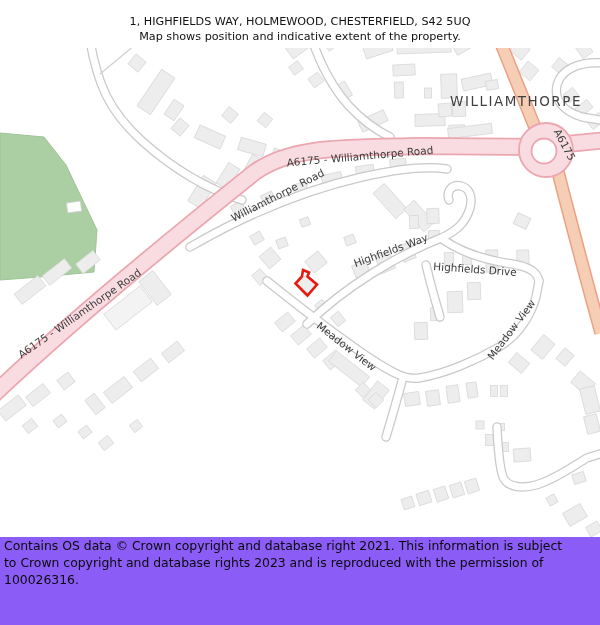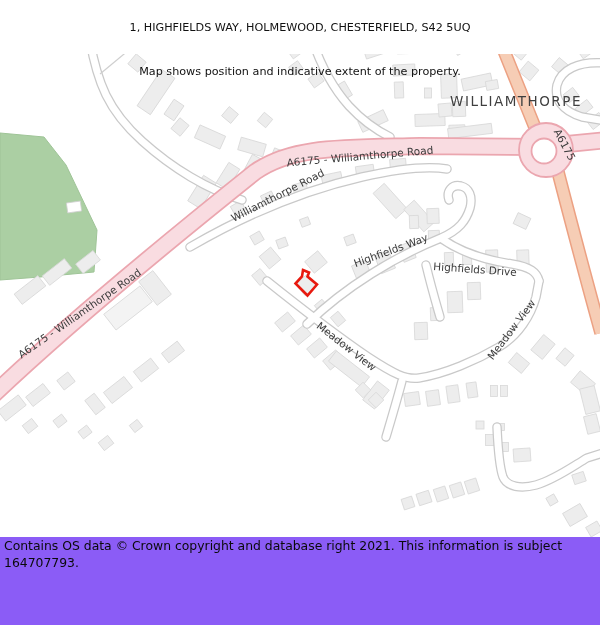--- a/index.html
+++ b/index.html
@@ -1,20 +1,20 @@
 <!DOCTYPE html>
 <html><head>
 <meta charset="utf-8">
 <style>
   html,body{margin:0;padding:0;}
   body{width:600px;height:625px;position:relative;background:#fff;
        font-family:"DejaVu Sans","Liberation Sans",sans-serif;color:#000;overflow:hidden;}
-  .header{position:absolute;top:14px;left:0;width:600px;height:40px;text-align:center;background:#fff;z-index:3;}
+  .header{position:absolute;top:8px;left:0;width:600px;height:40px;text-align:center;background:#fff;z-index:3;}
   .header .title{font-size:11.2px;line-height:15px;padding-top:6px;color:#111;}
-  .header .subtitle{font-size:11.2px;line-height:15px;color:#111;margin-top:29px;}
+  .header .subtitle{font-size:11.2px;line-height:15px;color:#111;}
   .map{position:absolute;top:40px;left:0;width:600px;height:497px;background:#ffffff;}
   .footer{position:absolute;top:537px;left:0;width:600px;height:88px;background:#8b5cf6;z-index:3;}
   .footer .line{font-size:12.4px;line-height:17.2px;padding-left:4px;white-space:nowrap;color:#0a0a0a;}
   svg text{font-family:"DejaVu Sans","Liberation Sans",sans-serif;}
   .roadlbl{font-size:10.5px;fill:#3c3c3c;}
   .placelbl{font-size:13.5px;fill:#3f3f3f;letter-spacing:1.5px;}
 </style>
 </head>
 <body>
 
@@ -209,14 +209,15 @@
     <text class="roadlbl" x="346" y="350" text-anchor="middle" transform="rotate(38 346 347)">Meadow View</text>
     <text class="roadlbl" x="512" y="333" text-anchor="middle" transform="rotate(-53 512 330)">Meadow View</text>
     <text class="roadlbl" x="564" y="148" text-anchor="middle" transform="rotate(62 564 145)">A6175</text>
     <text class="placelbl" x="516" y="106" text-anchor="middle">WILLIAMTHORPE</text>
   </g>
 </svg>
 </div>
 
 <div class="footer">
   <div class="line">Contains OS data © Crown copyright and database right 2021. This information is subject</div>
-  <div class="line">164707793.</div>
+  <div class="line">to Crown copyright and database rights 2023 and is reproduced with the permission of</div>
+  <div class="line">100026316.</div>
 </div>
 
 </body></html>

